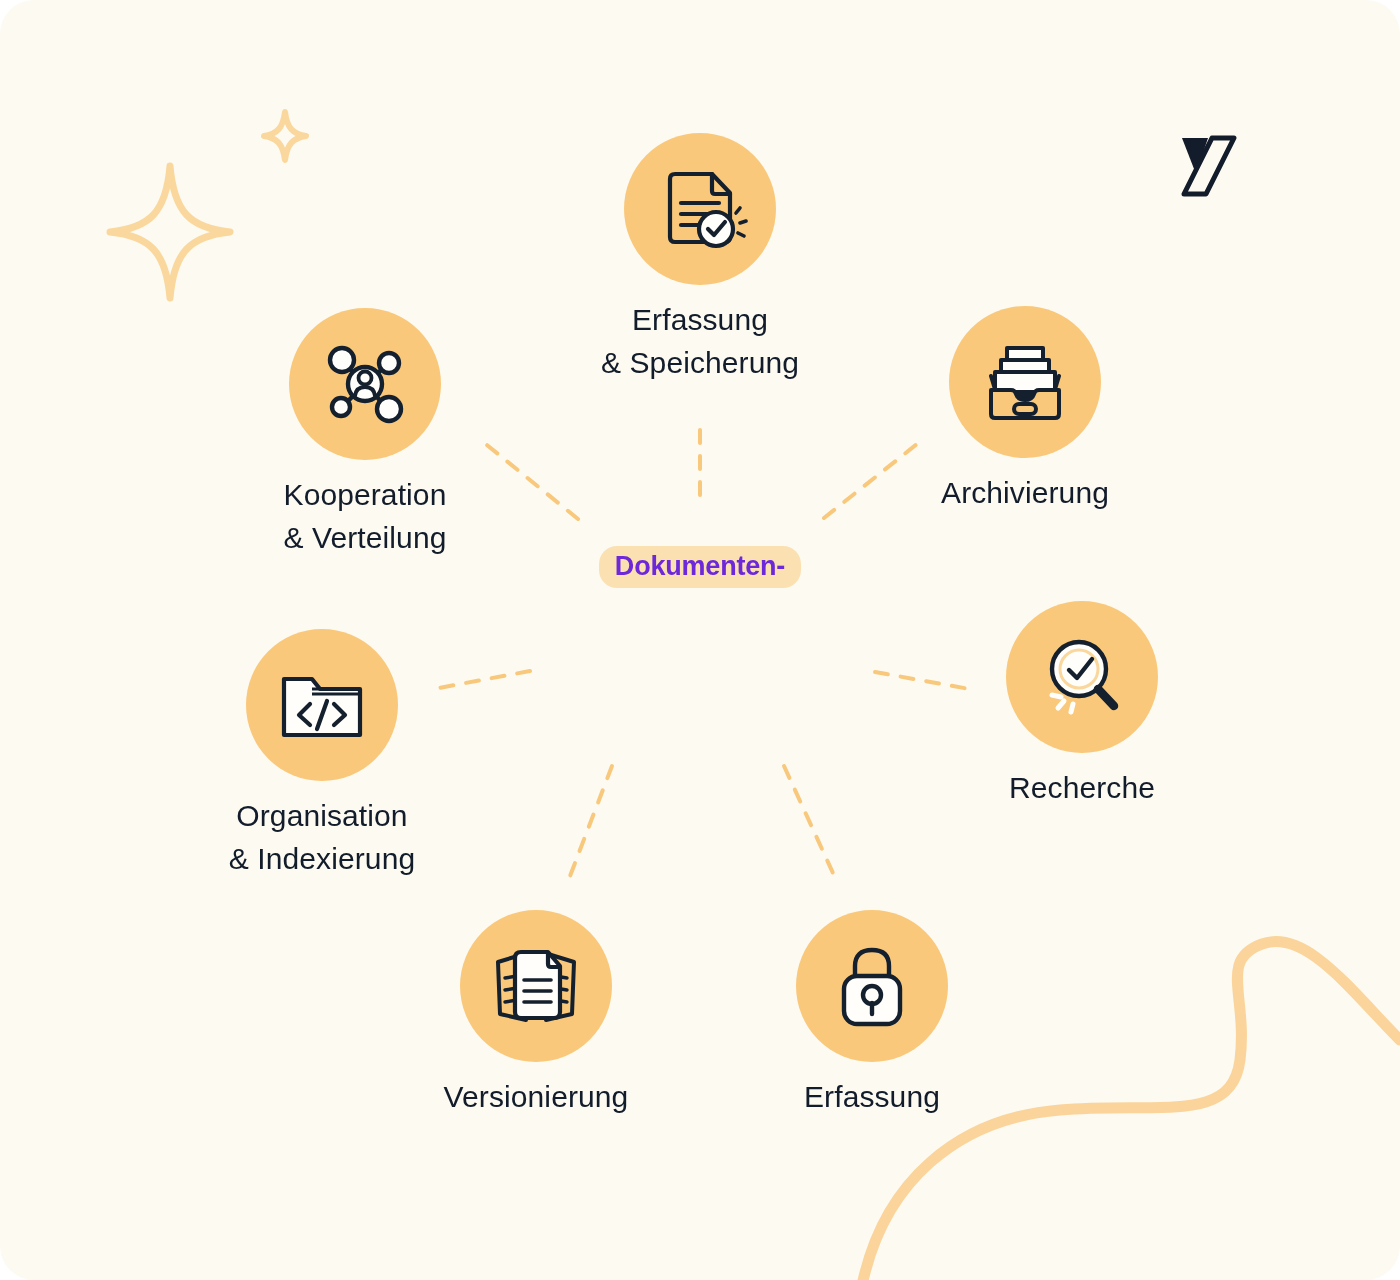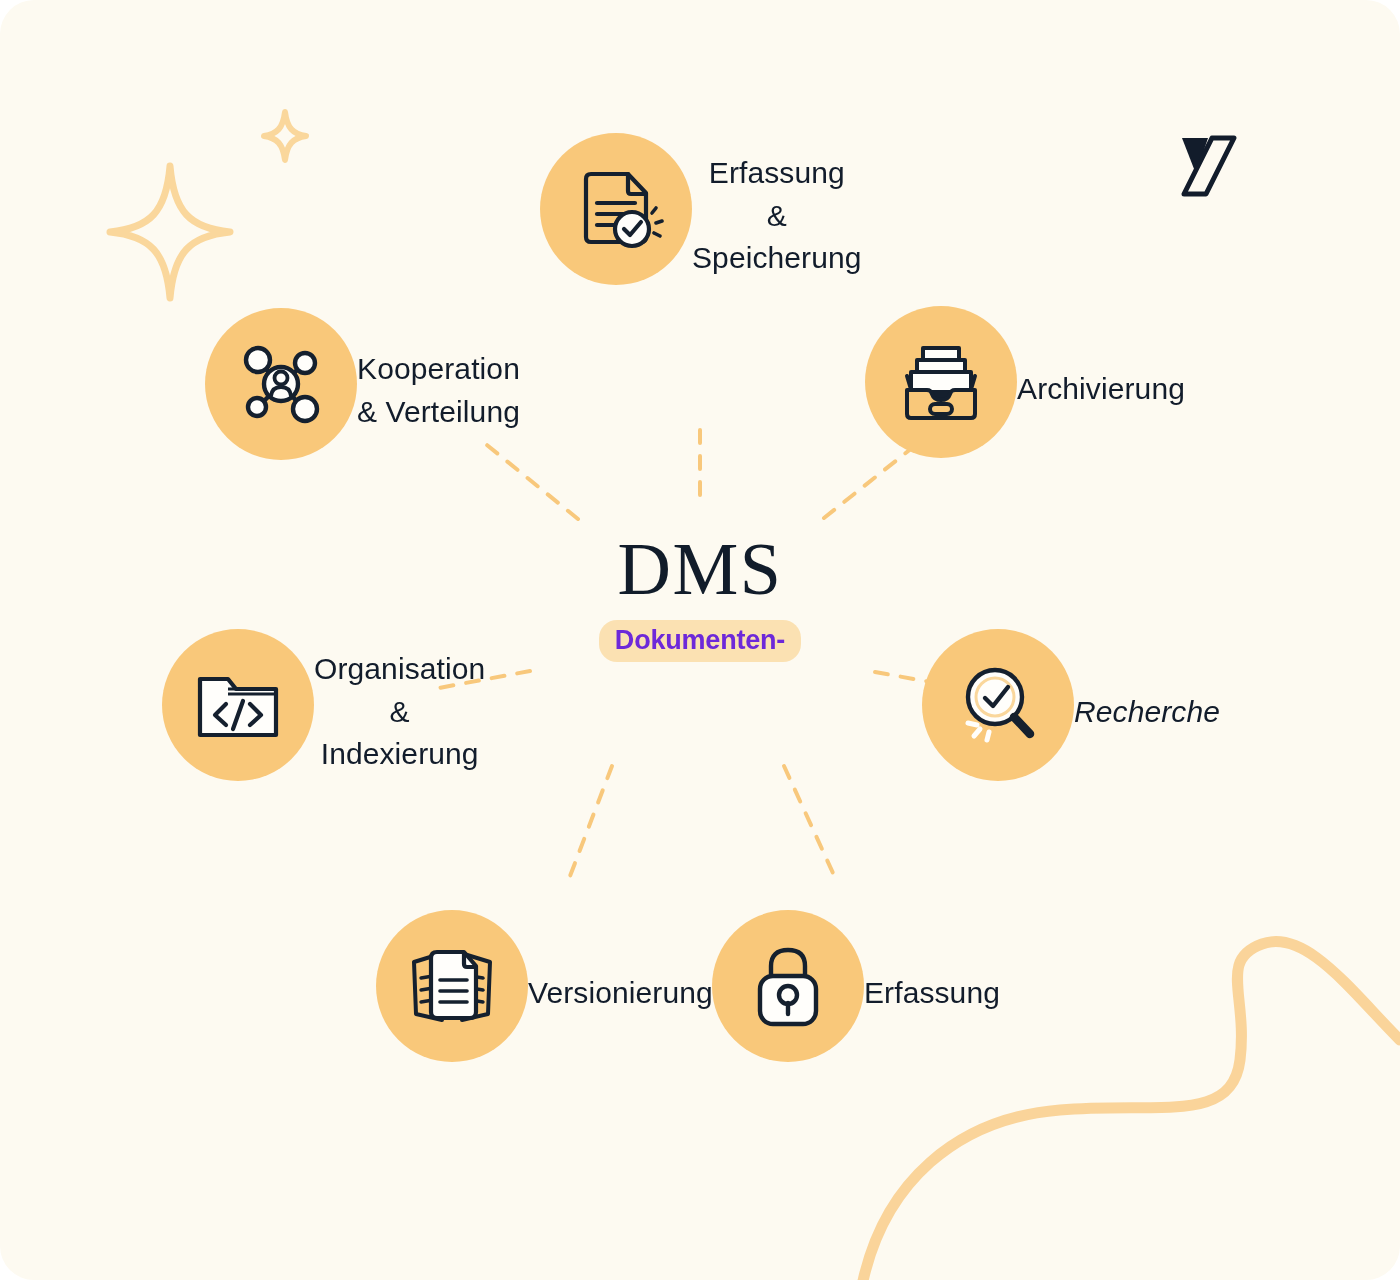--- a/index.html
+++ b/index.html
@@ -40,20 +40,21 @@
     left: 1176px;
     top: 130px;
     width: 64px;
     height: 72px;
   }
 
   
   .node {
     position: absolute;
     display: flex;
+    flex-direction: column;
     align-items: center;
     width: 320px;
     margin-left: -160px;
   }
   .node-circle {
     width: 152px;
     height: 152px;
     border-radius: 50%;
     background: #F9C87A;
     display: flex;
@@ -140,21 +141,20 @@
 
     <path d="M860 1296 C880 1180 960 1118 1060 1110 C1160 1102 1232 1124 1240 1060 C1248 996 1218 960 1262 944 C1306 928 1352 992 1400 1040" fill="none" stroke="#FAD49A" stroke-width="11" stroke-linecap="round"></path>
   </svg>
 
   <svg id="logo" viewBox="0 0 64 72">
     <path d="M6 8 L32 8 L20 44 Z" fill="#121C2B"></path>
     <path d="M36 8 L58 8 L30 64 L8 64 Z" fill="none" stroke="#121C2B" stroke-width="5" stroke-linejoin="round"></path>
   </svg>
 
   <div id="center-block">
-    <div id="center-title">DMS</div>
     <div id="center-subtitle">
       <span>Dokumenten-</span>
     </div>
   </div>
 
   <div class="node" style="left:700px; top:133px;">
     <div class="node-circle">
       <svg width="96" height="96" viewBox="0 0 96 96">
         <g fill="none" stroke="#15202E" stroke-width="4.2" stroke-linecap="round" stroke-linejoin="round">
           <path d="M18 18 Q18 13 23 13 L60 13 L78 32 L78 76 Q78 81 73 81 L23 81 Q18 81 18 76 Z"></path>
@@ -185,21 +185,21 @@
           <path d="M18 38 L78 38 L78 58 L18 58 Z"></path>
         </g>
         <path d="M14 42 L20 62 L76 62 L82 42" fill="none" stroke="#15202E" stroke-width="4" stroke-linecap="round" stroke-linejoin="round"></path>
         <path d="M14 56 L14 80 Q14 84 18 84 L78 84 Q82 84 82 80 L82 56 L62 56 Q58 56 57 60 Q55 66 48 66 Q41 66 39 60 Q38 56 34 56 Z" fill="#F9C87A" stroke="#15202E" stroke-width="4" stroke-linejoin="round"></path>
         <rect x="37" y="70" width="22" height="10" rx="5" fill="none" stroke="#15202E" stroke-width="4"></rect>
       </svg>
     </div>
     <div class="node-label">Archivierung</div>
   </div>
 
-  <div class="node" style="left:1082px; top:629px;font-style:italic;">
+  <div class="node" style="left:1082px; top:601px;">
     <div class="node-circle">
       <svg width="96" height="96" viewBox="0 0 96 96">
         <circle cx="45" cy="40" r="27" fill="#FFFEFB" stroke="#15202E" stroke-width="4.4"></circle>
         <circle cx="45" cy="40" r="19" fill="#FFFEFB" stroke="#FAD79C" stroke-width="3"></circle>
         <path d="M35 41 L43 49 L58 30" fill="none" stroke="#15202E" stroke-width="4.4" stroke-linecap="round" stroke-linejoin="round"></path>
         <line x1="64" y1="60" x2="80" y2="77" stroke="#15202E" stroke-width="8.5" stroke-linecap="round"></line>
         <g stroke="#FFFEFB" stroke-width="5" stroke-linecap="round">
           <line x1="18" y1="66" x2="27" y2="68"></line>
           <line x1="24" y1="79" x2="30" y2="72"></line>
           <line x1="37" y1="83" x2="39" y2="75"></line>

